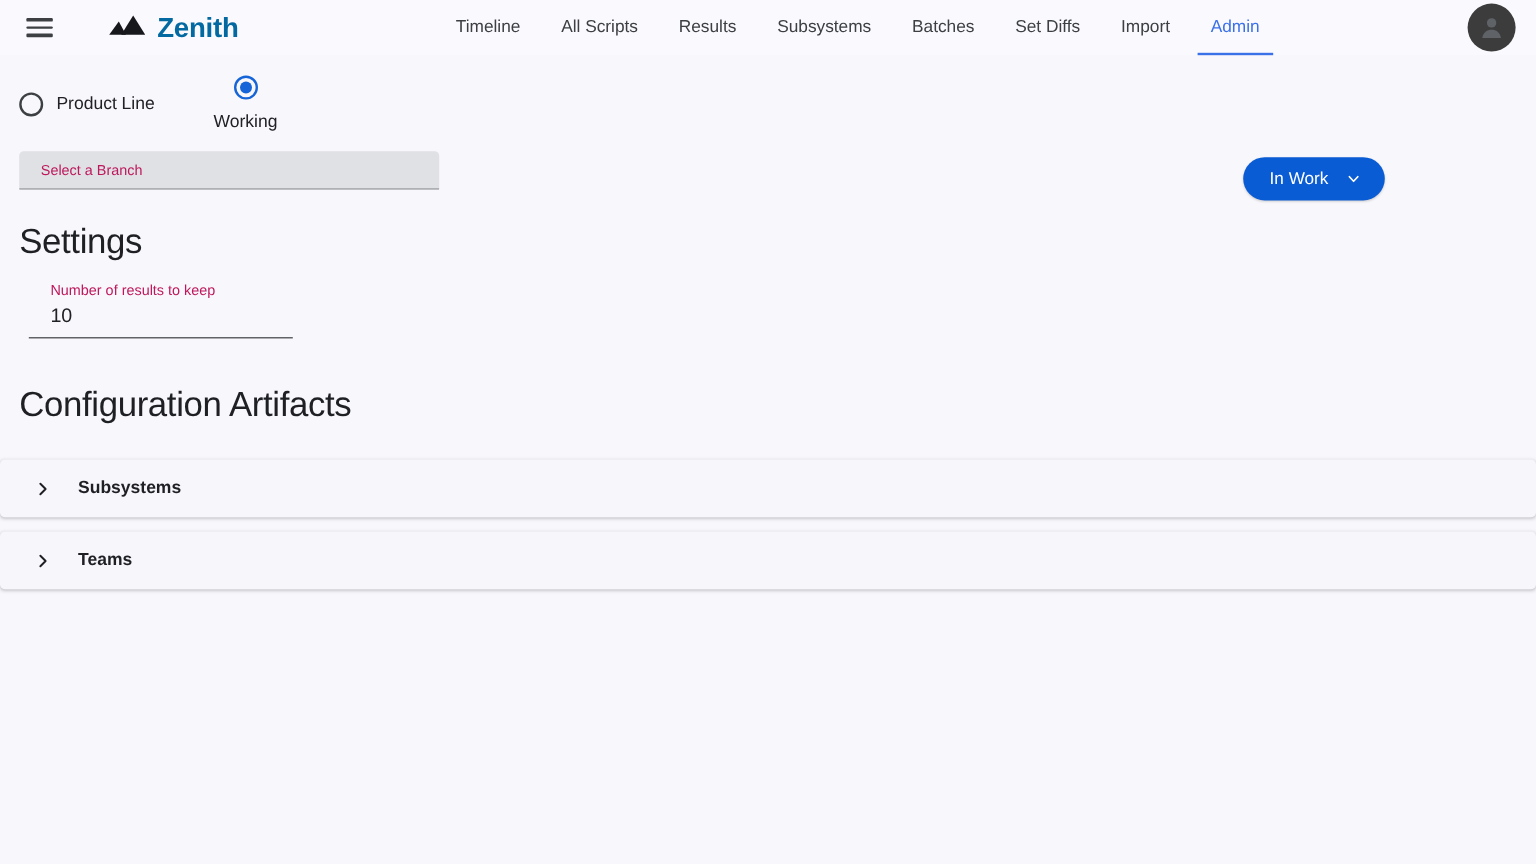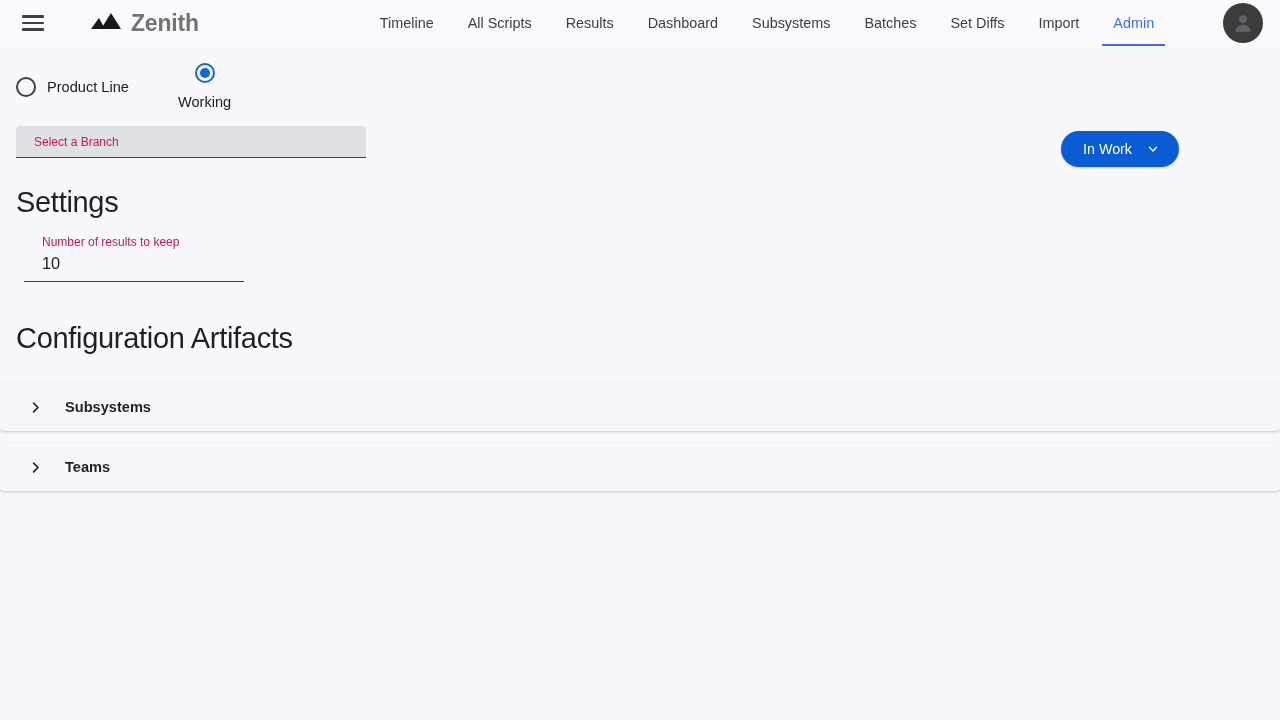--- a/index.html
+++ b/index.html
@@ -50,21 +50,21 @@
     gap: 9px;
     margin-left: 46px;
     flex: 0 0 auto;
     cursor: pointer;
   }
   .brand-mark { display: block; }
   .brand-name {
     font-size: 23px;
     font-weight: 700;
     letter-spacing: -0.2px;
-    color: #737373;
+    color: #0369a1;
   }
 
   .nav {
     display: flex;
     align-items: stretch;
     height: 46px;
     margin-left: 164px;
     gap: 0;
   }
   .nav-item {
@@ -161,21 +161,21 @@
   .field-value {
     font-size: 16.4px;
     color: #202124;
     line-height: 24px;
     margin-top: 1px;
   }
 
   .inwork-btn {
     position: absolute;
     top: 85px;
-    right: 101px;
+    right: 126px;
     background: #0a5cd4;
     color: #ffffff;
     border: none;
     border-radius: 19px;
     height: 36px;
     padding: 0 19px 0 22px;
     font-family: inherit;
     font-size: 14.3px;
     font-weight: 500;
     display: flex;
@@ -273,21 +273,20 @@
         <path d="M11 18 L21 2 L31 18 Z" fill="#17181c"></path>
       </svg>
     </span>
     <span class="brand-name">Zenith</span>
   </div>
 
   <nav class="nav">
     <div class="nav-item">Timeline</div>
     <div class="nav-item">All Scripts</div>
     <div class="nav-item">Results</div>
-    <div class="nav-item">Dashboard</div>
     <div class="nav-item">Subsystems</div>
     <div class="nav-item">Batches</div>
     <div class="nav-item">Set Diffs</div>
     <div class="nav-item">Import</div>
     <div class="nav-item active">Admin</div>
   </nav>
 
   <div class="avatar">
     <svg width="26" height="26" viewBox="0 0 24 24">
       <circle cx="12" cy="8.4" r="3.6" fill="#5f6368"></circle>

